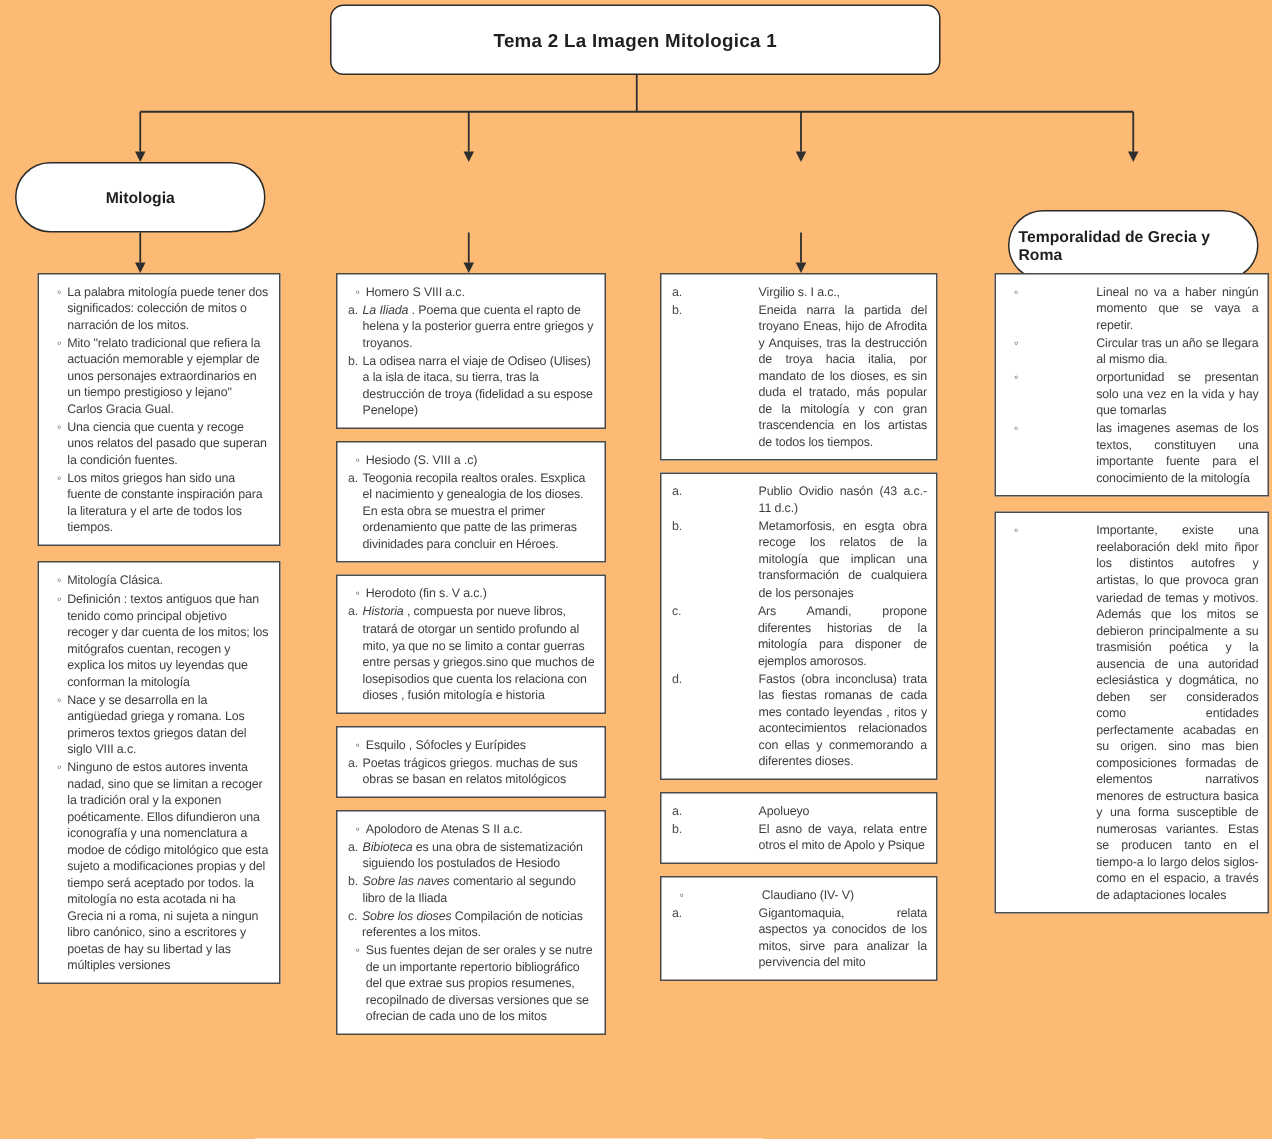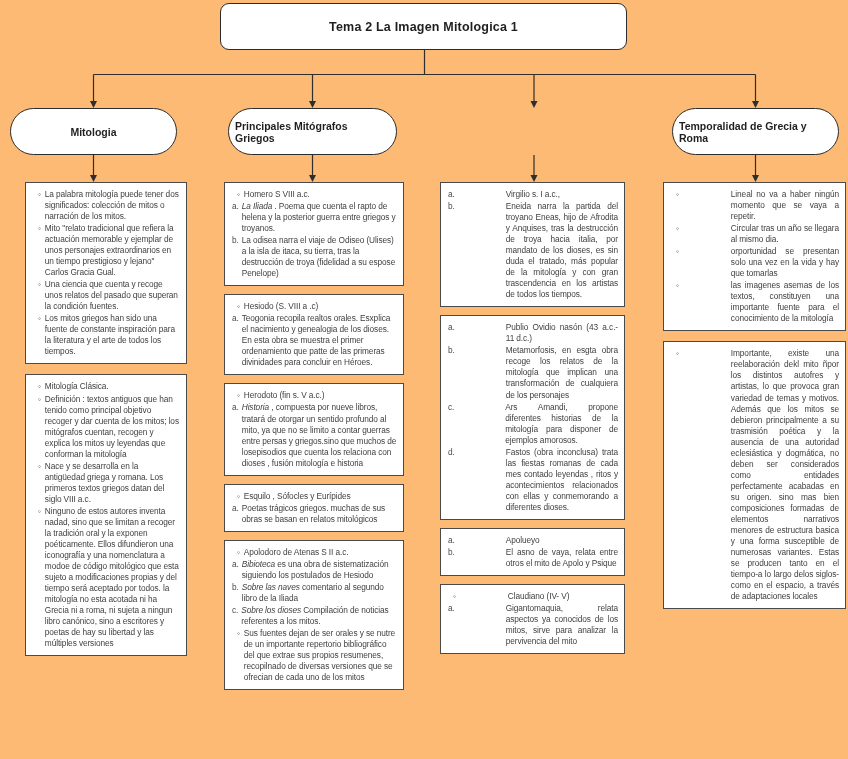--- a/index.html
+++ b/index.html
@@ -51,24 +51,21 @@
     </g>
   </svg>
 
   <div class="title-box">
     <span>Tema 2 La Imagen Mitologica 1</span>
   </div>
 
   <div class="pill" style="left:10px;width:167px;">
     <span>Mitologia</span>
   </div>
-  <div class="pill" style="left:228px;width:169px;">
-    <span>Principales Mitógrafos Griegos</span>
-  </div>
-  <div class="pill" style="left:672px;width:167px;">
+  <div class="pill" style="left:672px;width:167px;margin-top:32px;">
     <span>Temporalidad de Grecia y Roma</span>
   </div>
 
   <div class="col" style="left:25px;width:162px;gap:10px;">
     <div class="note">
         <div class="item bullet">
           <span class="marker">◦</span>
           <span class="body">La palabra mitología puede tener dos significados: colección de mitos o narración de los mitos.</span>
         </div>
         <div class="item bullet">

